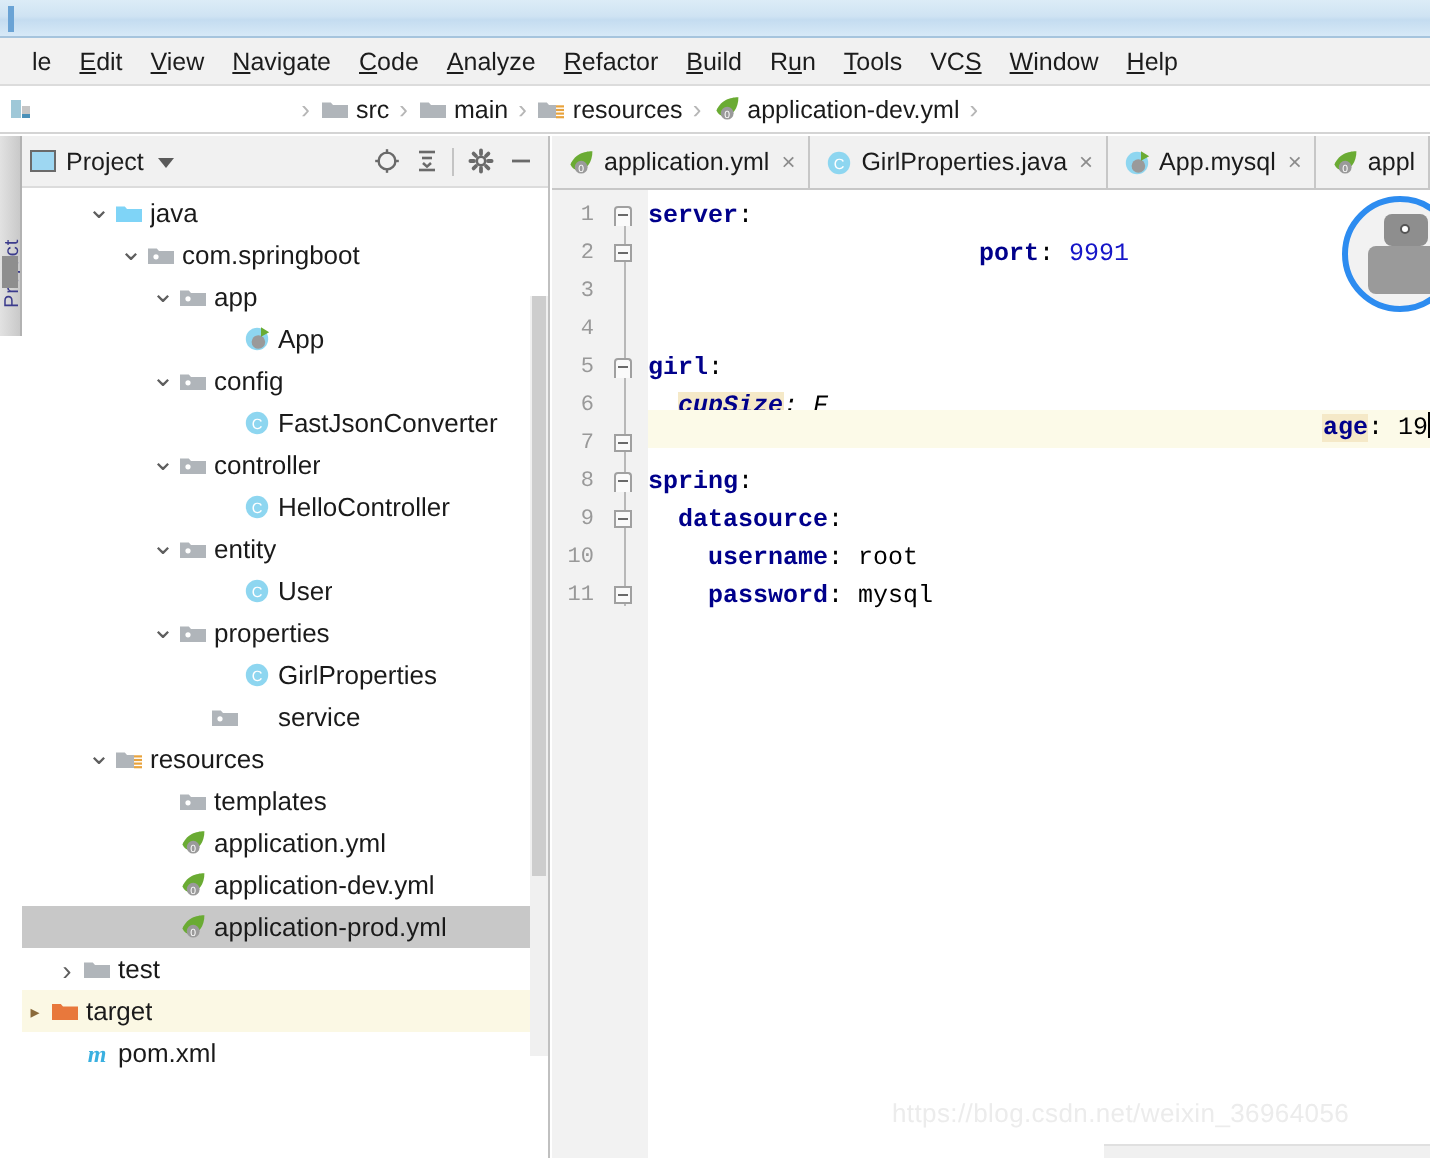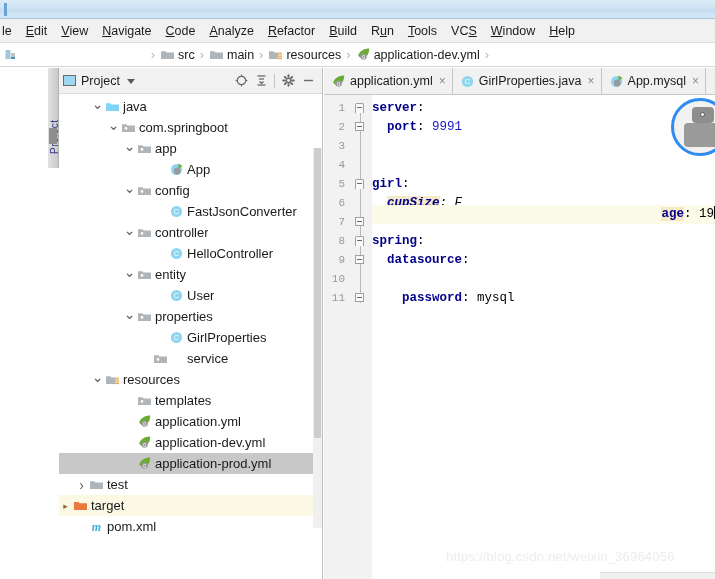--- a/index.html
+++ b/index.html
@@ -41,39 +41,39 @@
     overflow: hidden;
     white-space: nowrap;
   }
   .menu-item {
     padding: 2px 7px;
     font-size: 12.5px;
     color: #1c1c1c;
     cursor: default;
     flex: 0 0 auto;
   }
-  .menu-item:first-child { padding-left: 2px; }
+  .menu-item:first-child { padding-left: 16px; }
   .menu-item .mn { text-decoration: underline; }
 
   
   .breadcrumb {
     height: 24px;
     background: #ffffff;
     border-bottom: 1px solid #d4d4d4;
     display: flex; align-items: center;
     padding-left: 4px;
     white-space: nowrap; overflow: hidden;
   }
   .crumb { display: flex; align-items: center; flex: 0 0 auto; }
   .crumb .lbl { font-size: 12.5px; color: #1a1a1a; margin-left: 3px; }
   .crumb.root .lbl { font-weight: bold; margin-top: 48px; }
   .crumb-sep { color: #b6b6b6; margin: 0 5px; font-size: 13px; flex: 0 0 auto; }
 
   
-  .main { position: absolute; top: 68px; left: 0; right: 0; bottom: 0; margin-left: 48px; }
+  .main { position: absolute; top: 68px; left: 0; right: 0; bottom: 0; }
 
   
   .toolstripe {
     position: absolute; left: 0; top: 0; width: 11px; height: 100px;
     background: linear-gradient(to right,#e2e2e2,#c9c9c9);
     border-right: 1px solid #b2b2b2;
     overflow: hidden;
   }
   .toolstripe .vtext {
     position: absolute;
@@ -635,28 +635,29 @@
             <div class="fold-box top" style="top: 8px;"></div>
             <div class="fold-box" style="top: 27px;"></div>
             <div class="fold-box top" style="top: 84px;"></div>
             <div class="fold-box" style="top: 122px;"></div>
             <div class="fold-box top" style="top: 141px;"></div>
             <div class="fold-box" style="top: 160px;"></div>
             <div class="fold-box" style="top: 198px;"></div>
           </div>
         <div class="lines" id="lines">
             <div class="codeline" style="top: 4px;"><span></span><span class="k">server</span><span>:</span></div>
-            <div class="codeline" style="top: 23px;"><span>  </span><span class="k">port</span><span>:</span><span class="v-num"> 9991</span></div>
+            <div class="codeline" style="top: 23px; text-align: center;"><span>  </span><span class="k">port</span><span>:</span><span class="v-num"> 9991</span></div>
             <div class="codeline" style="top: 42px;">&nbsp;</div>
             <div class="codeline" style="top: 61px;">&nbsp;</div>
             <div class="codeline" style="top: 80px;"><span></span><span class="k">girl</span><span>:</span></div>
             <div class="codeline" style="top: 99px; font-style: italic;"><span>  </span><span class="k hl">cupSize</span><span>:</span><span class="v-str"> F</span></div>
             <div class="codeline cur" style="top: 110px; text-align: right;"><span>  </span><span class="k hl">age</span><span>:</span><span class="v-str"> 19</span><span class="caret"></span></div>
             <div class="codeline" style="top: 137px;"><span></span><span class="k">spring</span><span>:</span></div>
             <div class="codeline" style="top: 156px;"><span>  </span><span class="k">datasource</span><span>:</span></div>
+            <div class="codeline" style="top: 175px;"><span>    </span><span class="k">username</span><span>:</span><span class="v-str"> root</span></div>
             <div class="codeline" style="top: 194px;"><span>    </span><span class="k">password</span><span>:</span><span class="v-str"> mysql</span></div>
           </div>
         <div id="linenums">
             <div class="ln" style="top: 4px; width: 26px; left: 0px; right: auto; text-align: right; padding-right: 5px; position: absolute;">1</div>
             <div class="ln" style="top: 23px; width: 26px; left: 0px; right: auto; text-align: right; padding-right: 5px; position: absolute;">2</div>
             <div class="ln" style="top: 42px; width: 26px; left: 0px; right: auto; text-align: right; padding-right: 5px; position: absolute;">3</div>
             <div class="ln" style="top: 61px; width: 26px; left: 0px; right: auto; text-align: right; padding-right: 5px; position: absolute;">4</div>
             <div class="ln" style="top: 80px; width: 26px; left: 0px; right: auto; text-align: right; padding-right: 5px; position: absolute;">5</div>
             <div class="ln" style="top: 99px; width: 26px; left: 0px; right: auto; text-align: right; padding-right: 5px; position: absolute;">6</div>
             <div class="ln" style="top: 118px; width: 26px; left: 0px; right: auto; text-align: right; padding-right: 5px; position: absolute;">7</div>

